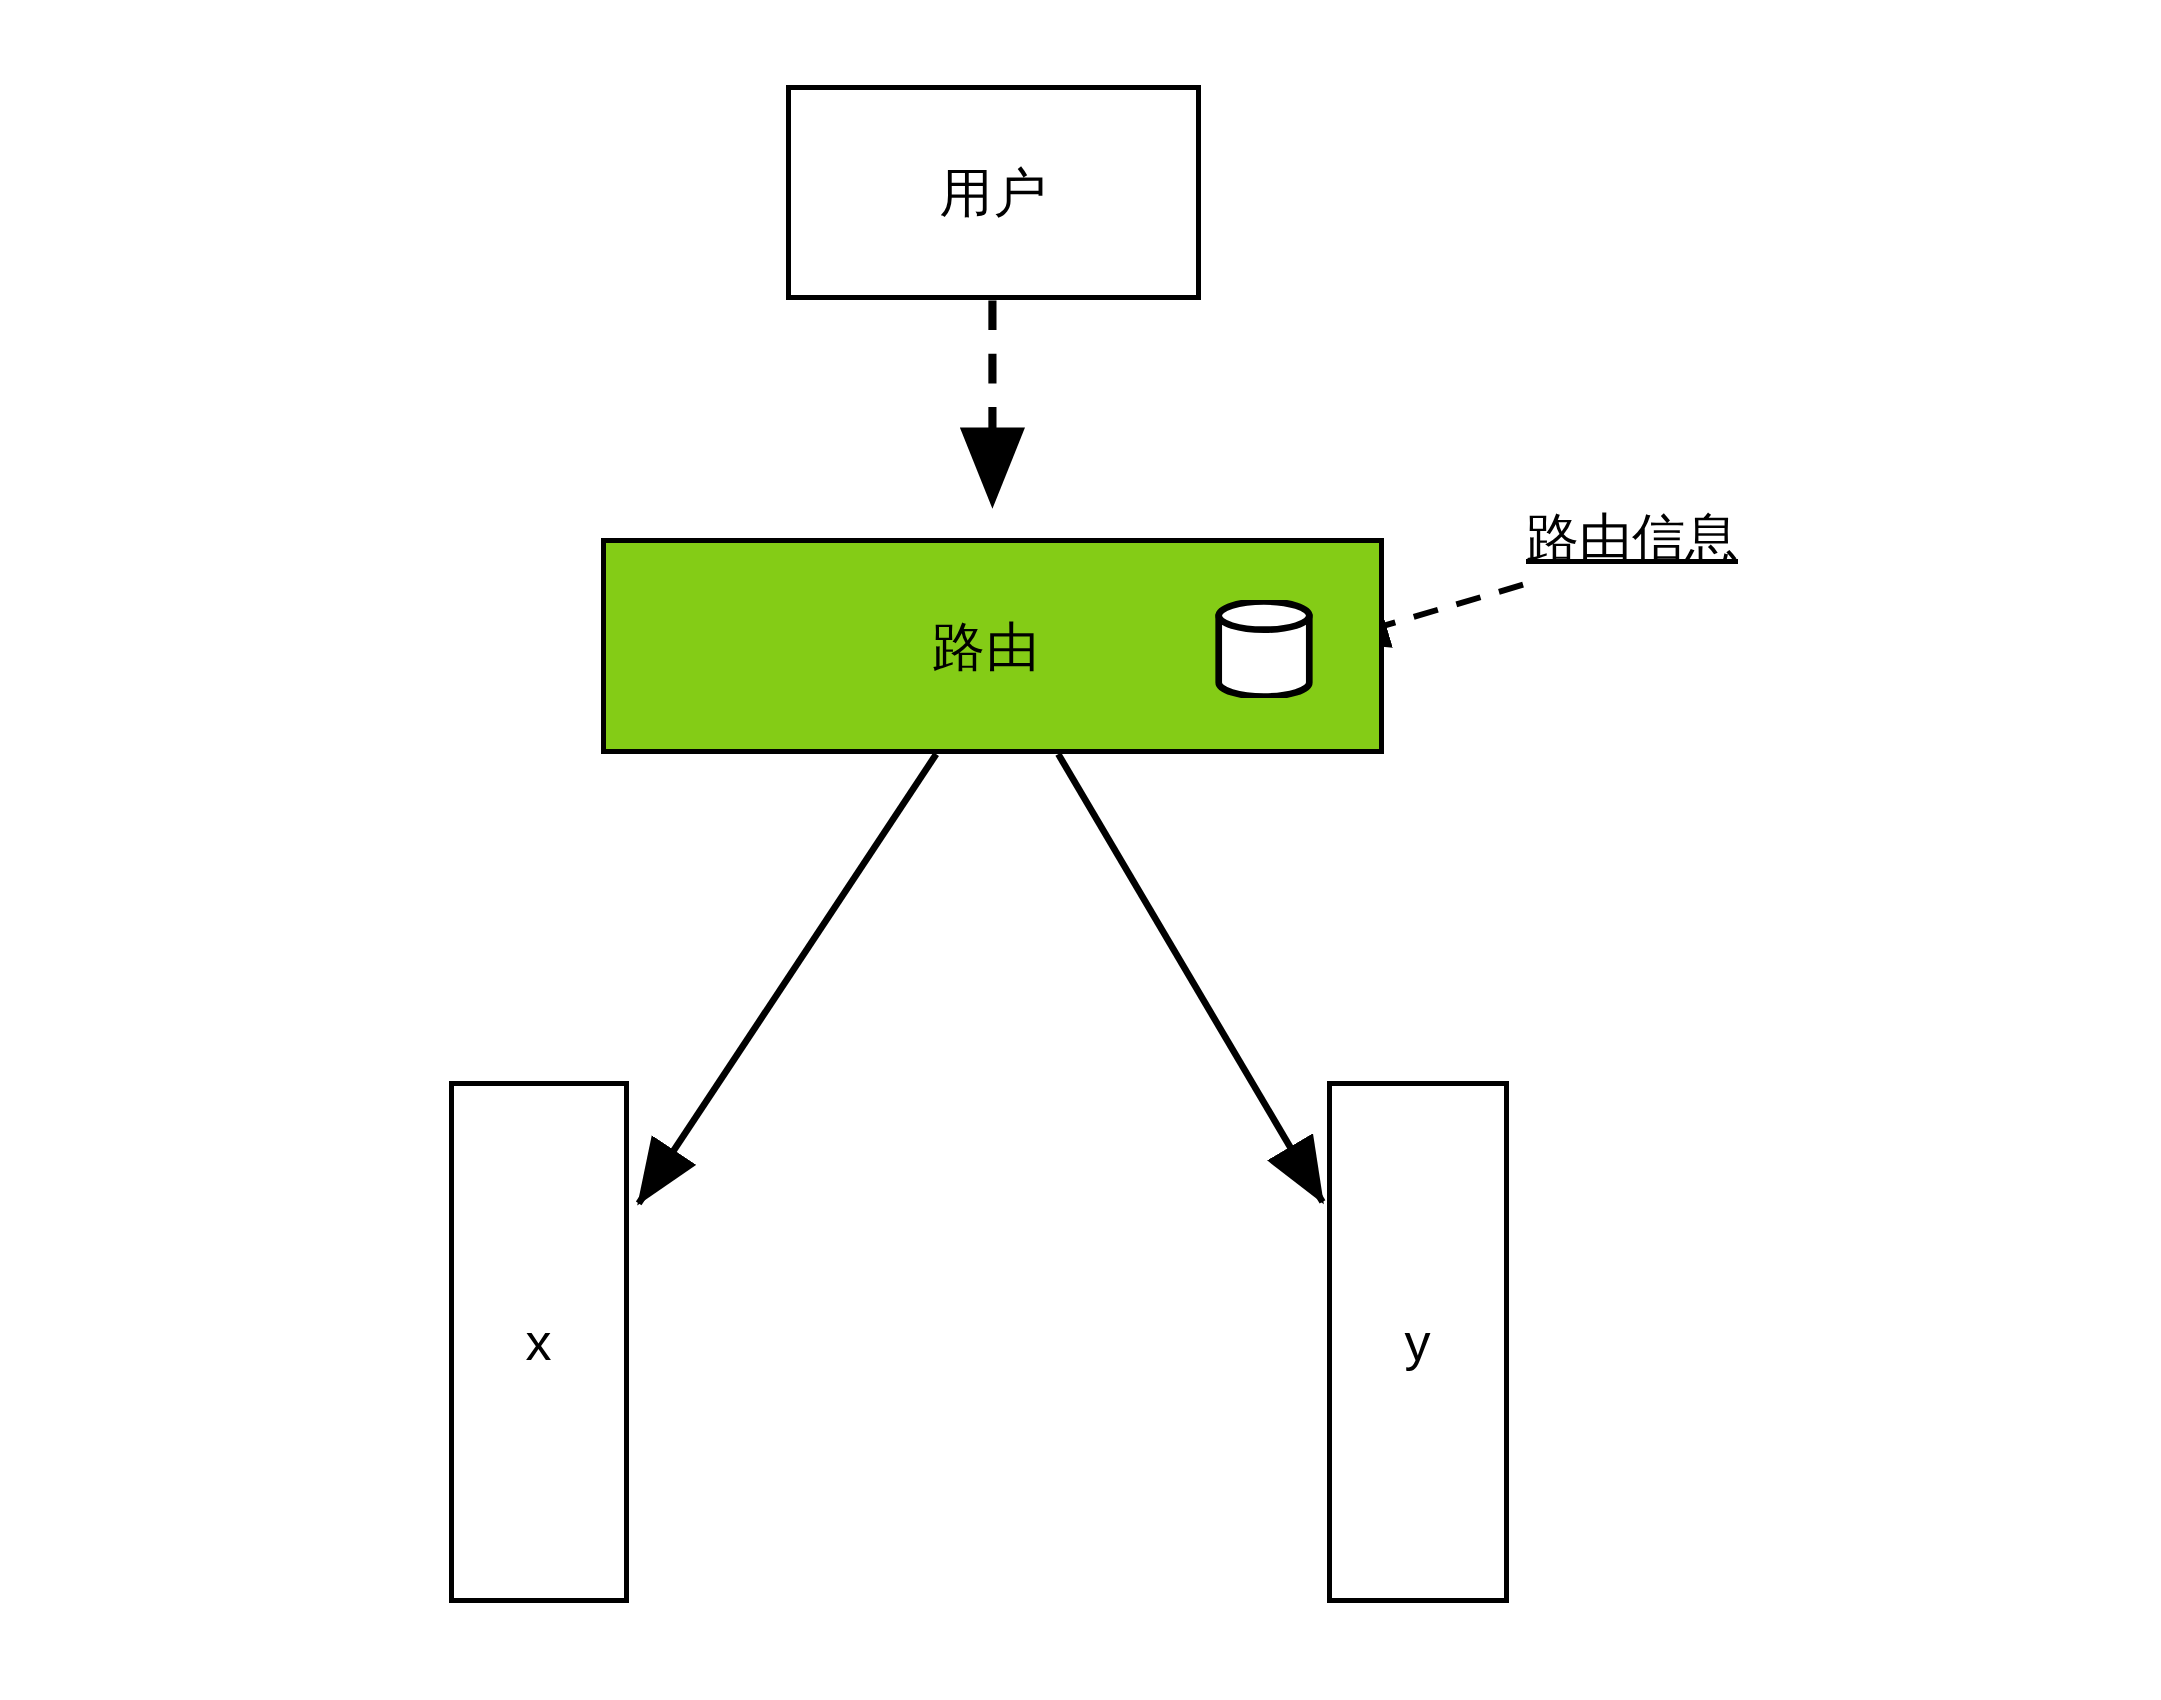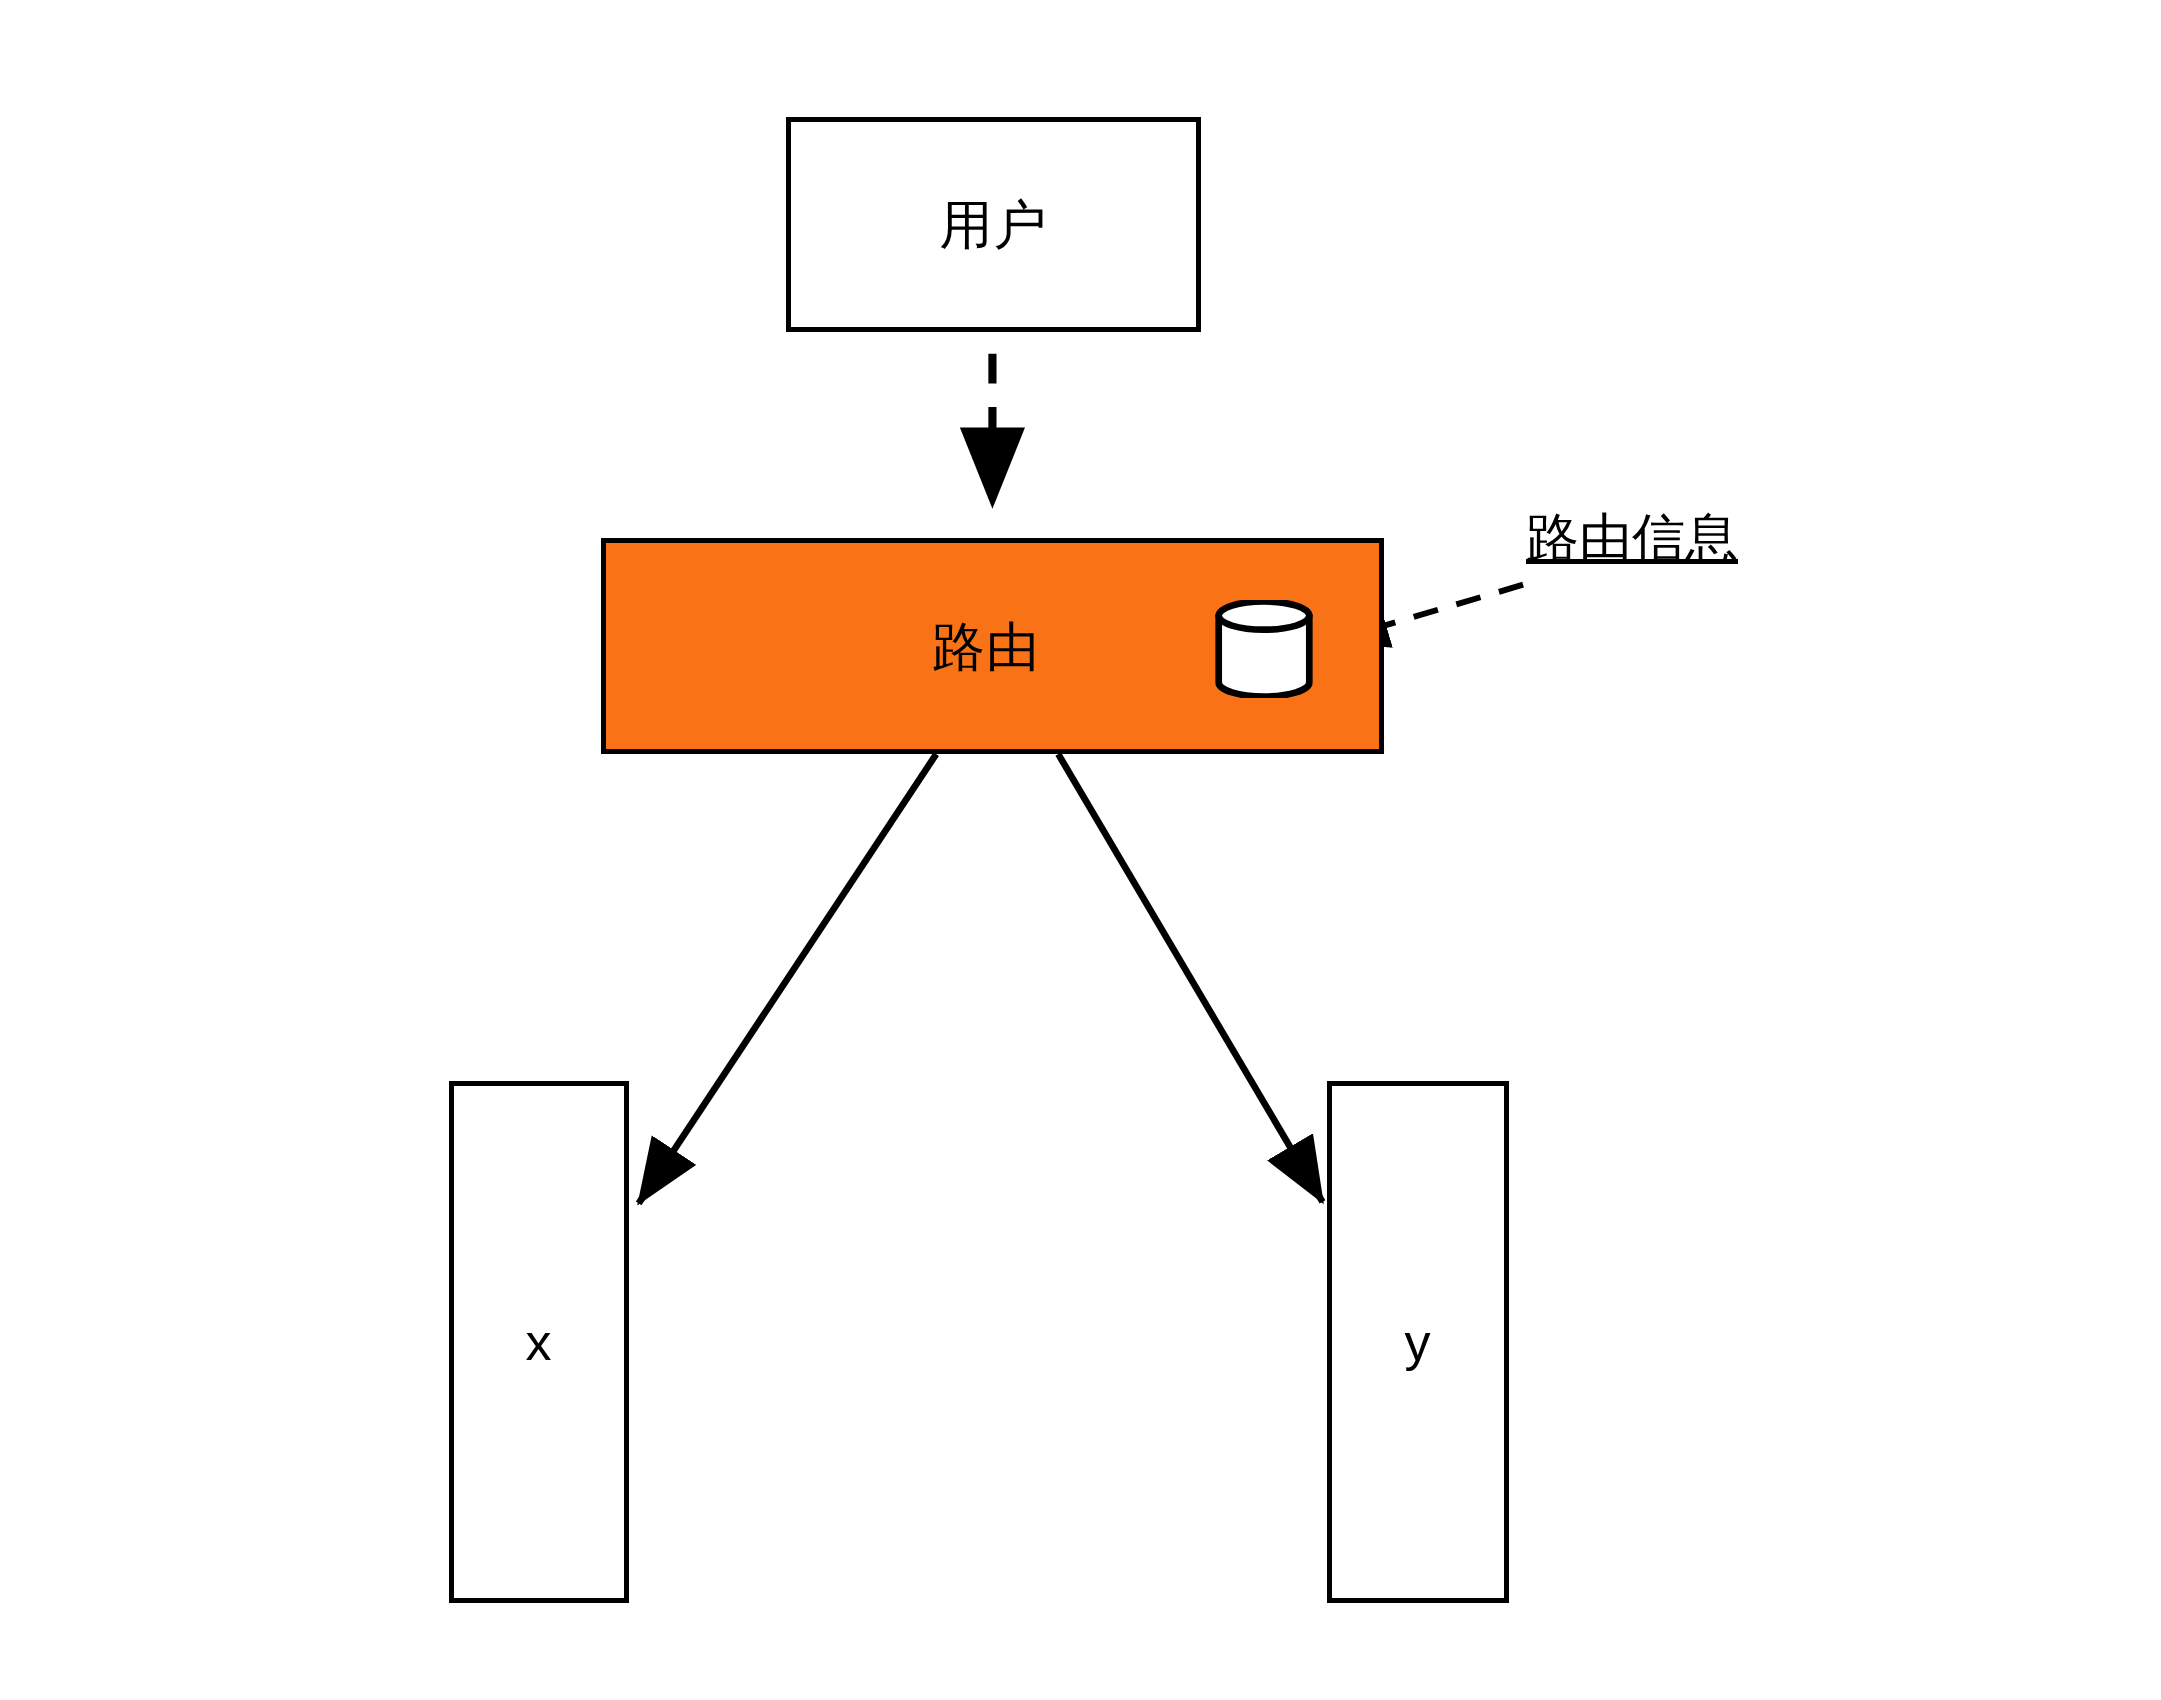--- a/index.html
+++ b/index.html
@@ -40,28 +40,27 @@
     line-height: 1;
     color: #000000;
     letter-spacing: 0.02em;
     white-space: nowrap;
   }
   #node-user {
     left: 786px;
     top: 85px;
     width: 415px;
     height: 215px;
-    margin-top: 32px;
   }
   #node-router {
     left: 601px;
     top: 538px;
     width: 783px;
     height: 216px;
-    background: #f97316;
+    background: #84cc16;
     justify-content: flex-start;
   }
   #node-router .node-label {
     margin-left: 326px;
   }
   #node-x {
     left: 449px;
     top: 1081px;
     width: 180px;
     height: 522px;

